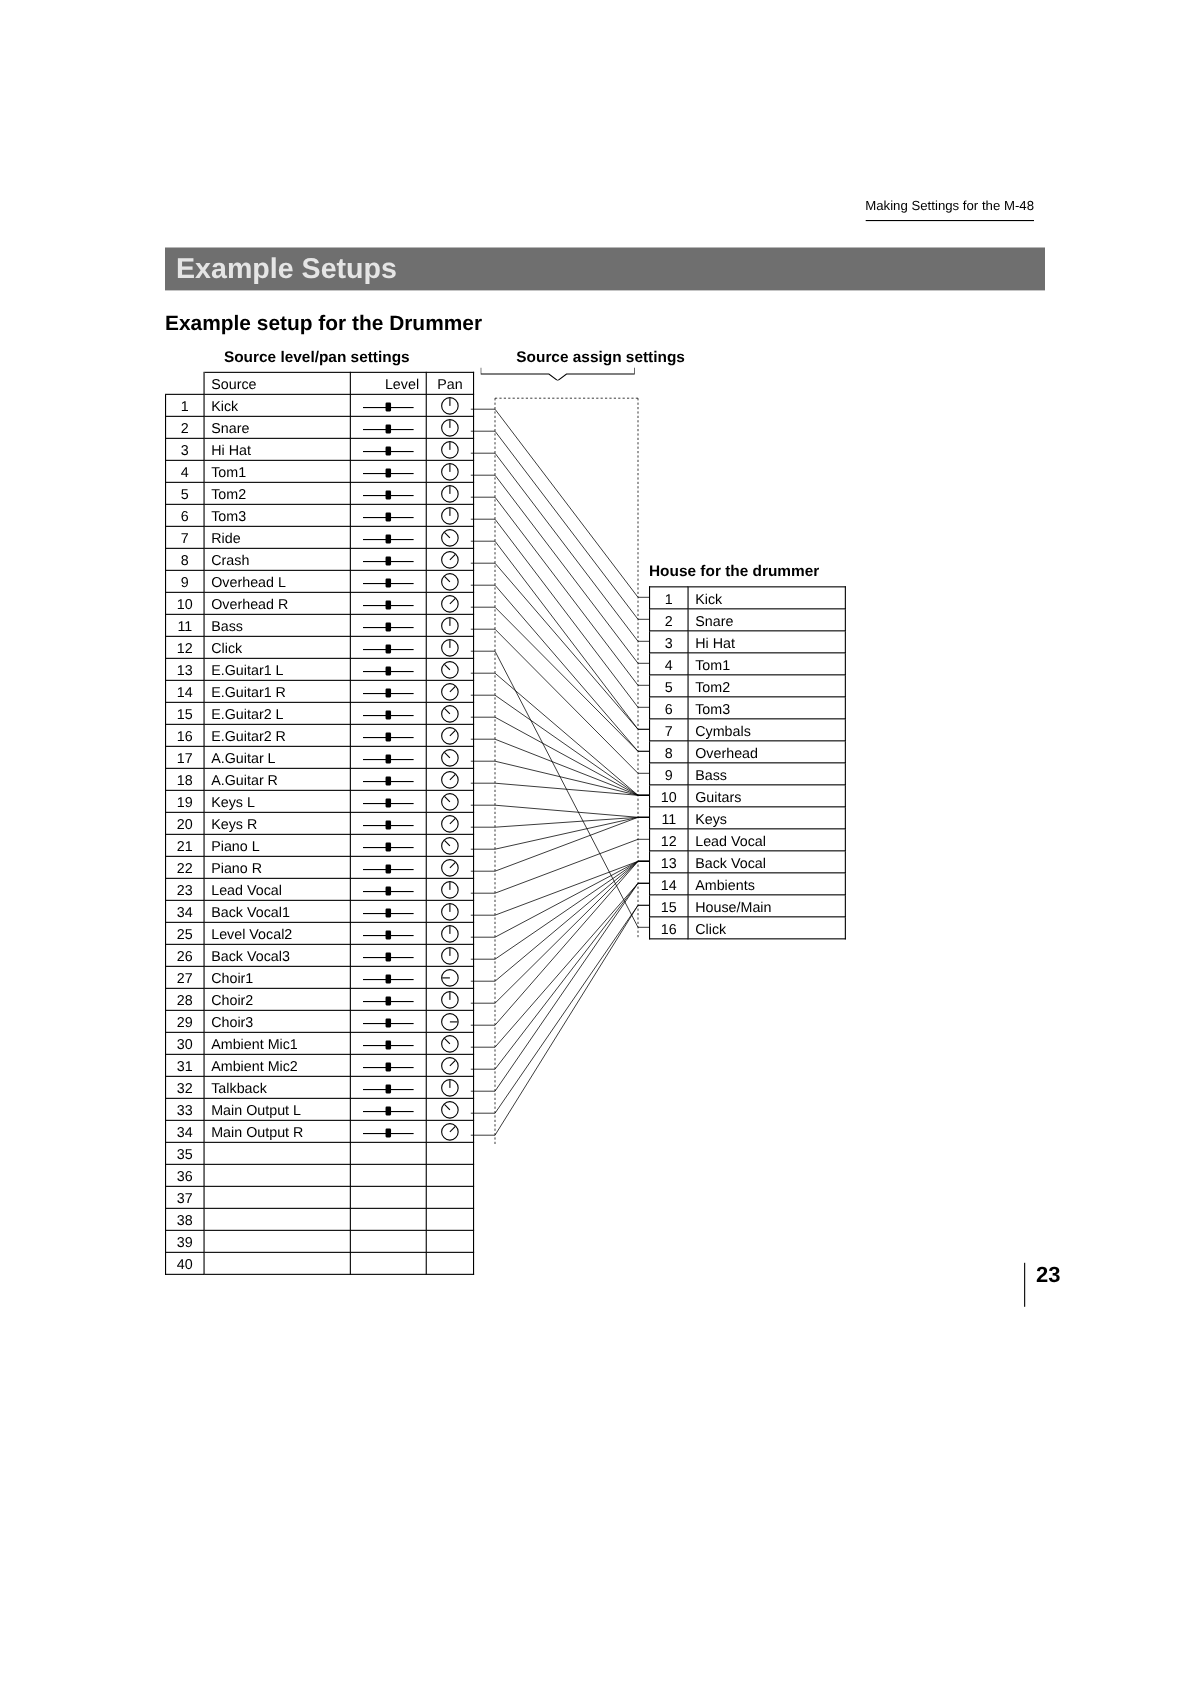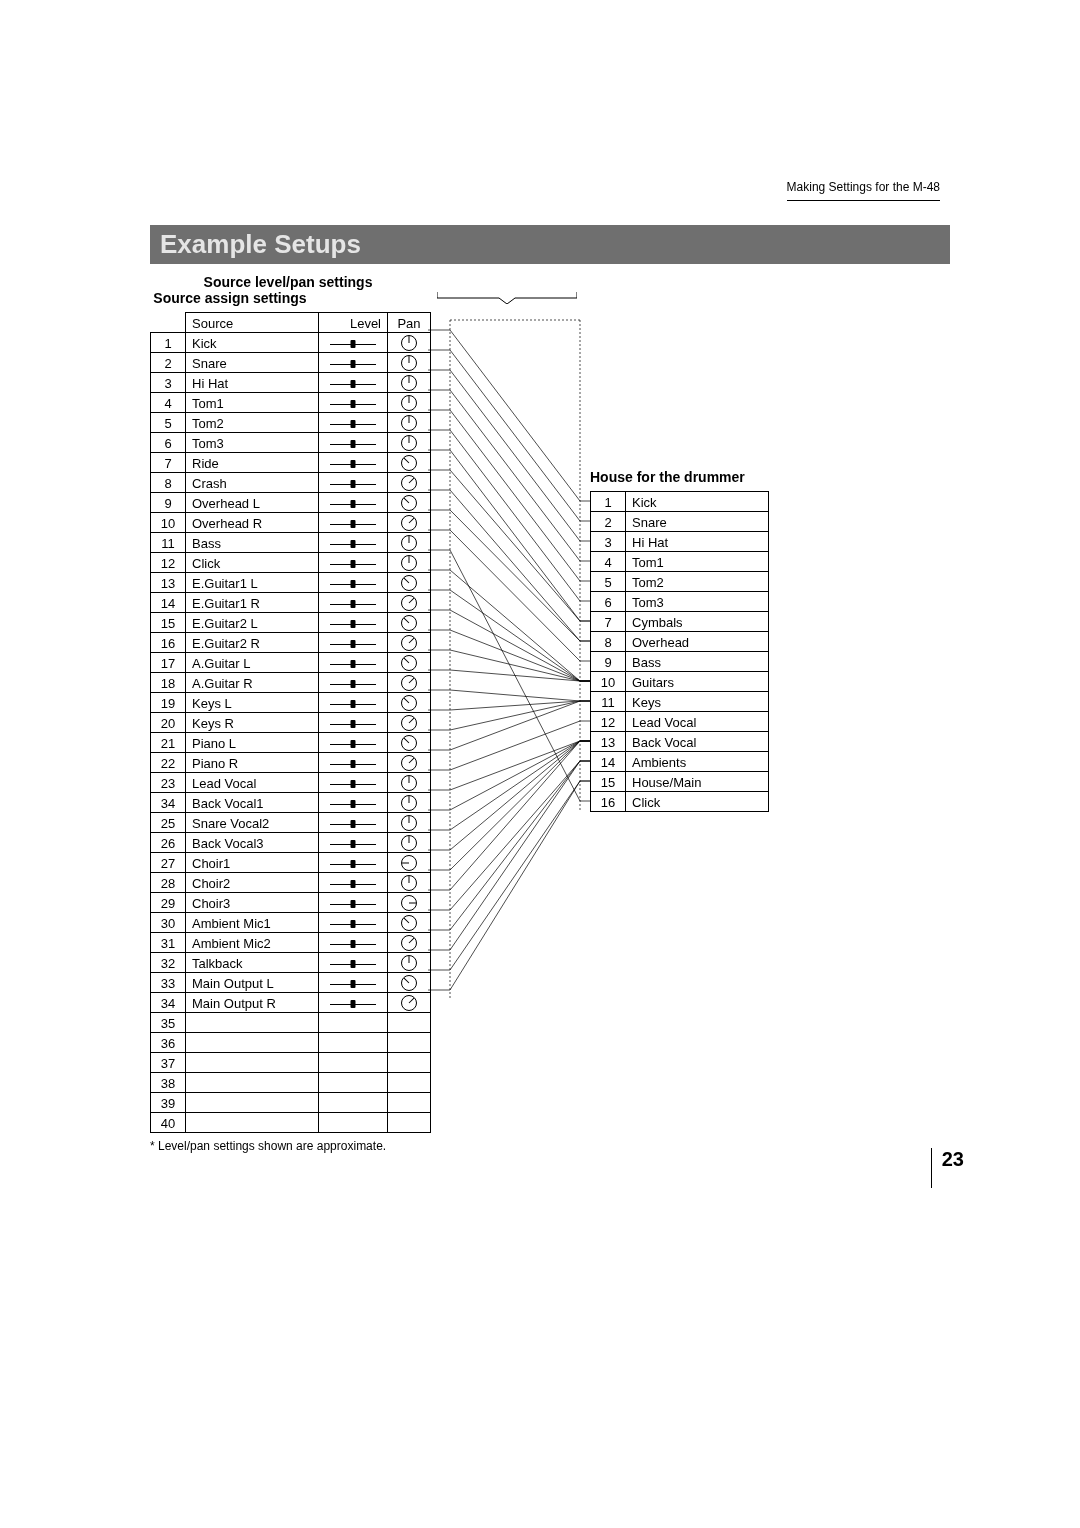--- a/index.html
+++ b/index.html
@@ -43,24 +43,23 @@
     font-size: 14px;
     font-weight: 700;
     text-align: center;
   }
   .content-wrap {
     position: relative;
     margin-top: 10px;
   }
   .captions-row {
     display: flex;
-    flex-direction: column;
   }
   .captions-row .c1 { width: 276px; }
-  .captions-row .c2 { width: 160px; }
+  .captions-row .c2 { width: 160px; margin-left: 40px; }
   .left-table {
     border-collapse: collapse;
     font-size: 13px;
     margin-top: 6px;
   }
   .left-table th, .left-table td {
     border: 1px solid #000;
     padding: 1px 6px 0 6px;
     height: 18px;
     vertical-align: middle;
@@ -167,20 +166,21 @@
 </head>
 <body>
 
 <div class="page">
   <div class="header-right">
     <span>Making Settings for the M-48</span>
     <div class="hr"></div>
   </div>
 
   <div class="section-bar">Example Setups</div>
+  <div class="subheading">Example setup for the Drummer</div>
 
   <div class="content-wrap">
     <div class="captions-row">
       <div class="caption c1">Source level/pan settings</div>
       <div class="caption c2">Source assign settings</div>
     </div>
 
     <svg class="bracket" viewBox="0 0 140 12">
       <path d="M0 0 L0 6 L62 6 L70 12 L78 6 L140 6 L140 0" fill="none" stroke="#000" stroke-width="1"></path>
     </svg>
@@ -334,21 +334,21 @@
             <td class="col-pan"><span class="knob"><span class="needle" style="transform: translate(-50%, -100%) rotate(0deg);"></span></span></td>
           </tr>
           <tr>
             <td class="col-num">34</td>
             <td class="col-src">Back Vocal1</td>
             <td class="col-lvl"><span class="slider"><span class="thumb"></span></span></td>
             <td class="col-pan"><span class="knob"><span class="needle" style="transform: translate(-50%, -100%) rotate(0deg);"></span></span></td>
           </tr>
           <tr>
             <td class="col-num">25</td>
-            <td class="col-src">Snare Vocal2</td>
+            <td class="col-src">Level Vocal2</td>
             <td class="col-lvl"><span class="slider"><span class="thumb"></span></span></td>
             <td class="col-pan"><span class="knob"><span class="needle" style="transform: translate(-50%, -100%) rotate(0deg);"></span></span></td>
           </tr>
           <tr>
             <td class="col-num">26</td>
             <td class="col-src">Back Vocal3</td>
             <td class="col-lvl"><span class="slider"><span class="thumb"></span></span></td>
             <td class="col-pan"><span class="knob"><span class="needle" style="transform: translate(-50%, -100%) rotate(0deg);"></span></span></td>
           </tr>
           <tr>
@@ -431,21 +431,20 @@
           </tr>
           <tr>
             <td class="col-num">40</td>
             <td class="col-src"></td>
             <td class="col-lvl"></td>
             <td class="col-pan"></td>
           </tr>
         </tbody>
     </table>
 
-    <div class="footnote">* Level/pan settings shown are approximate.</div>
 
     <svg class="assign-lines" id="assign-svg" width="700" height="820">
         <line x1="300" y1="46" x2="300" y2="726" stroke="#000" stroke-width="0.7" stroke-dasharray="2 2"></line>
         <line x1="430" y1="46" x2="430" y2="537" stroke="#000" stroke-width="0.7" stroke-dasharray="2 2"></line>
         <line x1="300" y1="46" x2="430" y2="46" stroke="#000" stroke-width="0.7" stroke-dasharray="2 2"></line>
         <line x1="278" y1="56" x2="300" y2="56" stroke="#000" stroke-width="0.7"></line>
         <path d="M 300 56 L 430 227 L 440 227" fill="none" stroke="#000" stroke-width="0.7"></path>
         <line x1="278" y1="76" x2="300" y2="76" stroke="#000" stroke-width="0.7"></line>
         <path d="M 300 76 L 430 247 L 440 247" fill="none" stroke="#000" stroke-width="0.7"></path>
         <line x1="278" y1="96" x2="300" y2="96" stroke="#000" stroke-width="0.7"></line>

